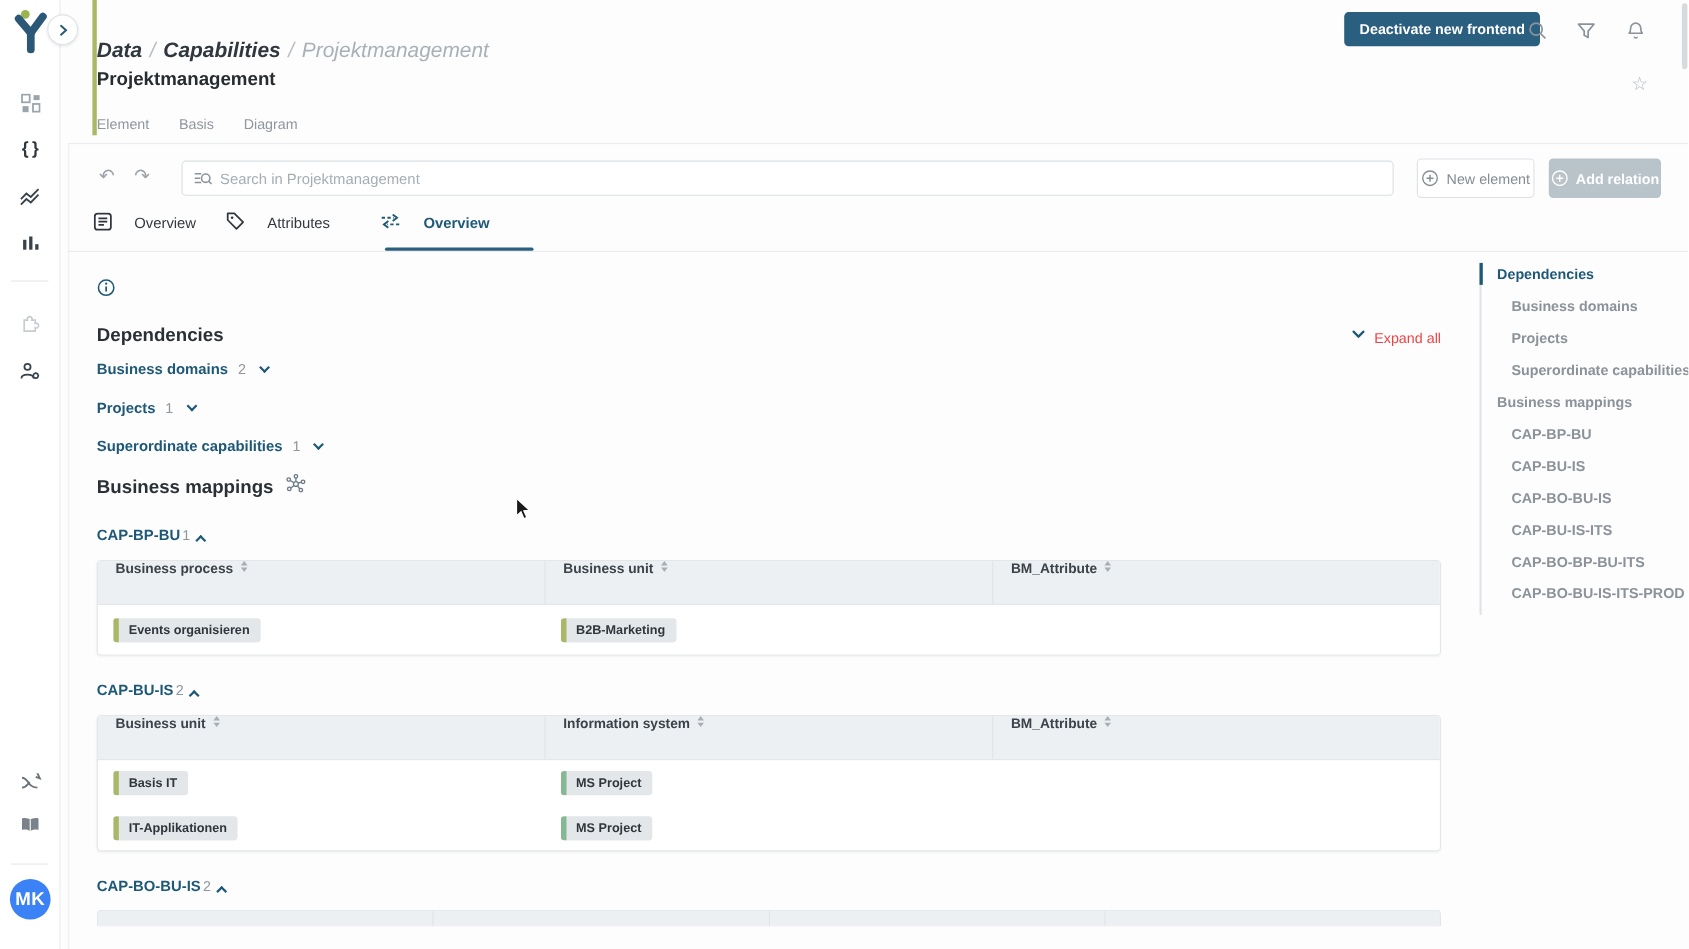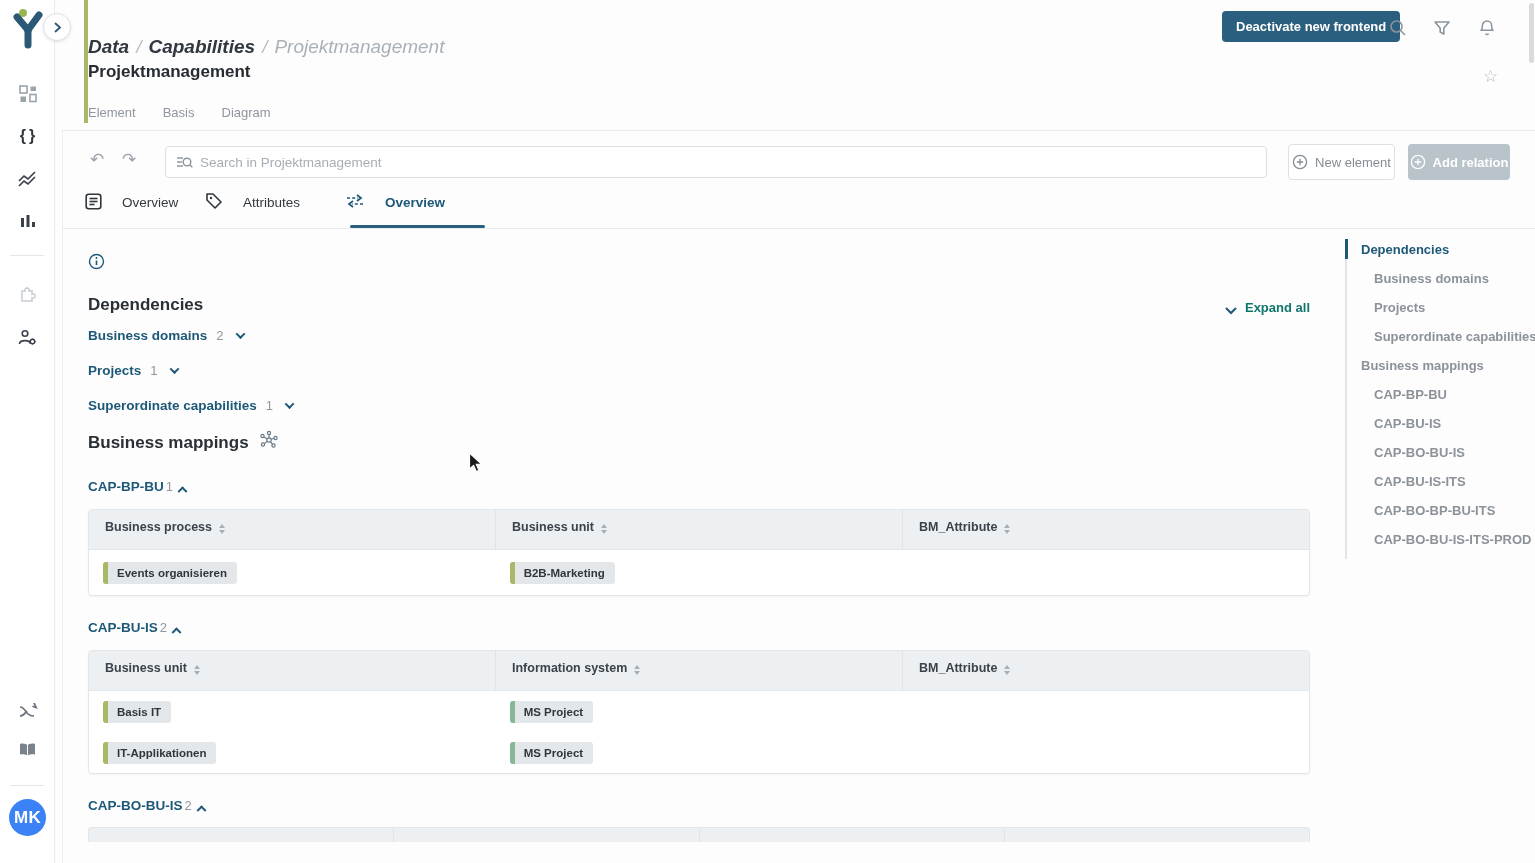--- a/index.html
+++ b/index.html
@@ -61,36 +61,36 @@
   .tab-ov { width:160px; } .tab-at { width:150px; margin-left:-40px;} 
   .tab-underline { position:absolute; left:350px; top:225px; width:135px; height:3px; background:#2b5f7f; border-radius:2px; }
 
   
   .content { position:absolute; left:88px; top:240px; width:1222px; }
   .notice { margin-top:12px; display:flex; gap:8px; color:#1c4f6e; font-size:12.5px; line-height:1.38; }
   .notice svg { flex:none; margin-top:1px; }
 
   .h2row { display:flex; justify-content:space-between; align-items:flex-end; margin-top:25px; }
   h2.sec { font-size:17px; font-weight:700; color:#2a3036; display:flex; align-items:center; gap:10px; }
-  .expand-all { display:flex; align-items:flex-end; gap:8px; color:#0f766e; font-weight:700; font-size:13px; }
+  .expand-all { display:flex; align-items:flex-start; gap:8px; color:#ef4444; font-weight:400; font-size:13px; }
 
   .dep-row { margin-top:20px; display:flex; align-items:center; gap:7px; }
   .dep-row:first-child { margin-top:13px; }
   .dep-label, .sec-label { color:#1d5877; font-weight:700; font-size:13.5px; }
   .count { color:#8f969d; font-size:13px; margin-left:2px; }
   .chev { display:inline-block; width:7px; height:7px; border-right:2px solid #1d5877; border-bottom:2px solid #1d5877; margin-left:6px; }
   .chev.down { transform:rotate(45deg) translate(-1px,-1px); }
   .chev.up   { transform:rotate(-135deg) translate(-2px,-2px); margin-top:4px;}
 
   .bm-h2 { margin-top:17px; }
 
   .sec-hdr { display:flex; align-items:center; margin-top:24px; }
   .map-table { margin-top:15px; border:1px solid #e3e7ea; border-radius:4px; background:#fff; box-shadow:0 1px 2px rgba(30,40,50,.05); overflow:hidden; }
   .t-head { display:flex; height:40px; background:#edf0f2; border-bottom:1px solid #e3e7ea; }
-  .t-hcell { flex:1; display:flex; align-items:flex-end; gap:7px; padding:15px 16px; font-size:12.5px; font-weight:700; color:#3b424a; }
+  .t-hcell { flex:1; display:flex; align-items:flex-start; gap:7px; padding:0 16px; font-size:12.5px; font-weight:700; color:#3b424a; }
   .t-hcell + .t-hcell { border-left:1px solid #e0e4e7; }
   .sort { display:inline-flex; flex-direction:column; align-items:center; }
   .sort i { display:block; width:0; height:0; border-left:3px solid transparent; border-right:3px solid transparent; }
   .sort .su { border-bottom:4px solid #a7aeb5; }
   .sort .sd { border-top:4px solid #a7aeb5; margin-top:2px; }
   .t-row { display:flex; }
   .t-cell { flex:1; display:flex; align-items:center; padding:0 14px; }
   .chip { display:inline-flex; height:22px; border-radius:3px; overflow:hidden; background:#e4e7ea; align-items:center; }
   .chip .bar { width:5px; height:100%; }
   .chip .txt { padding:0 10px 0 9px; font-size:11.5px; font-weight:700; color:#2f363c; white-space:nowrap; }

